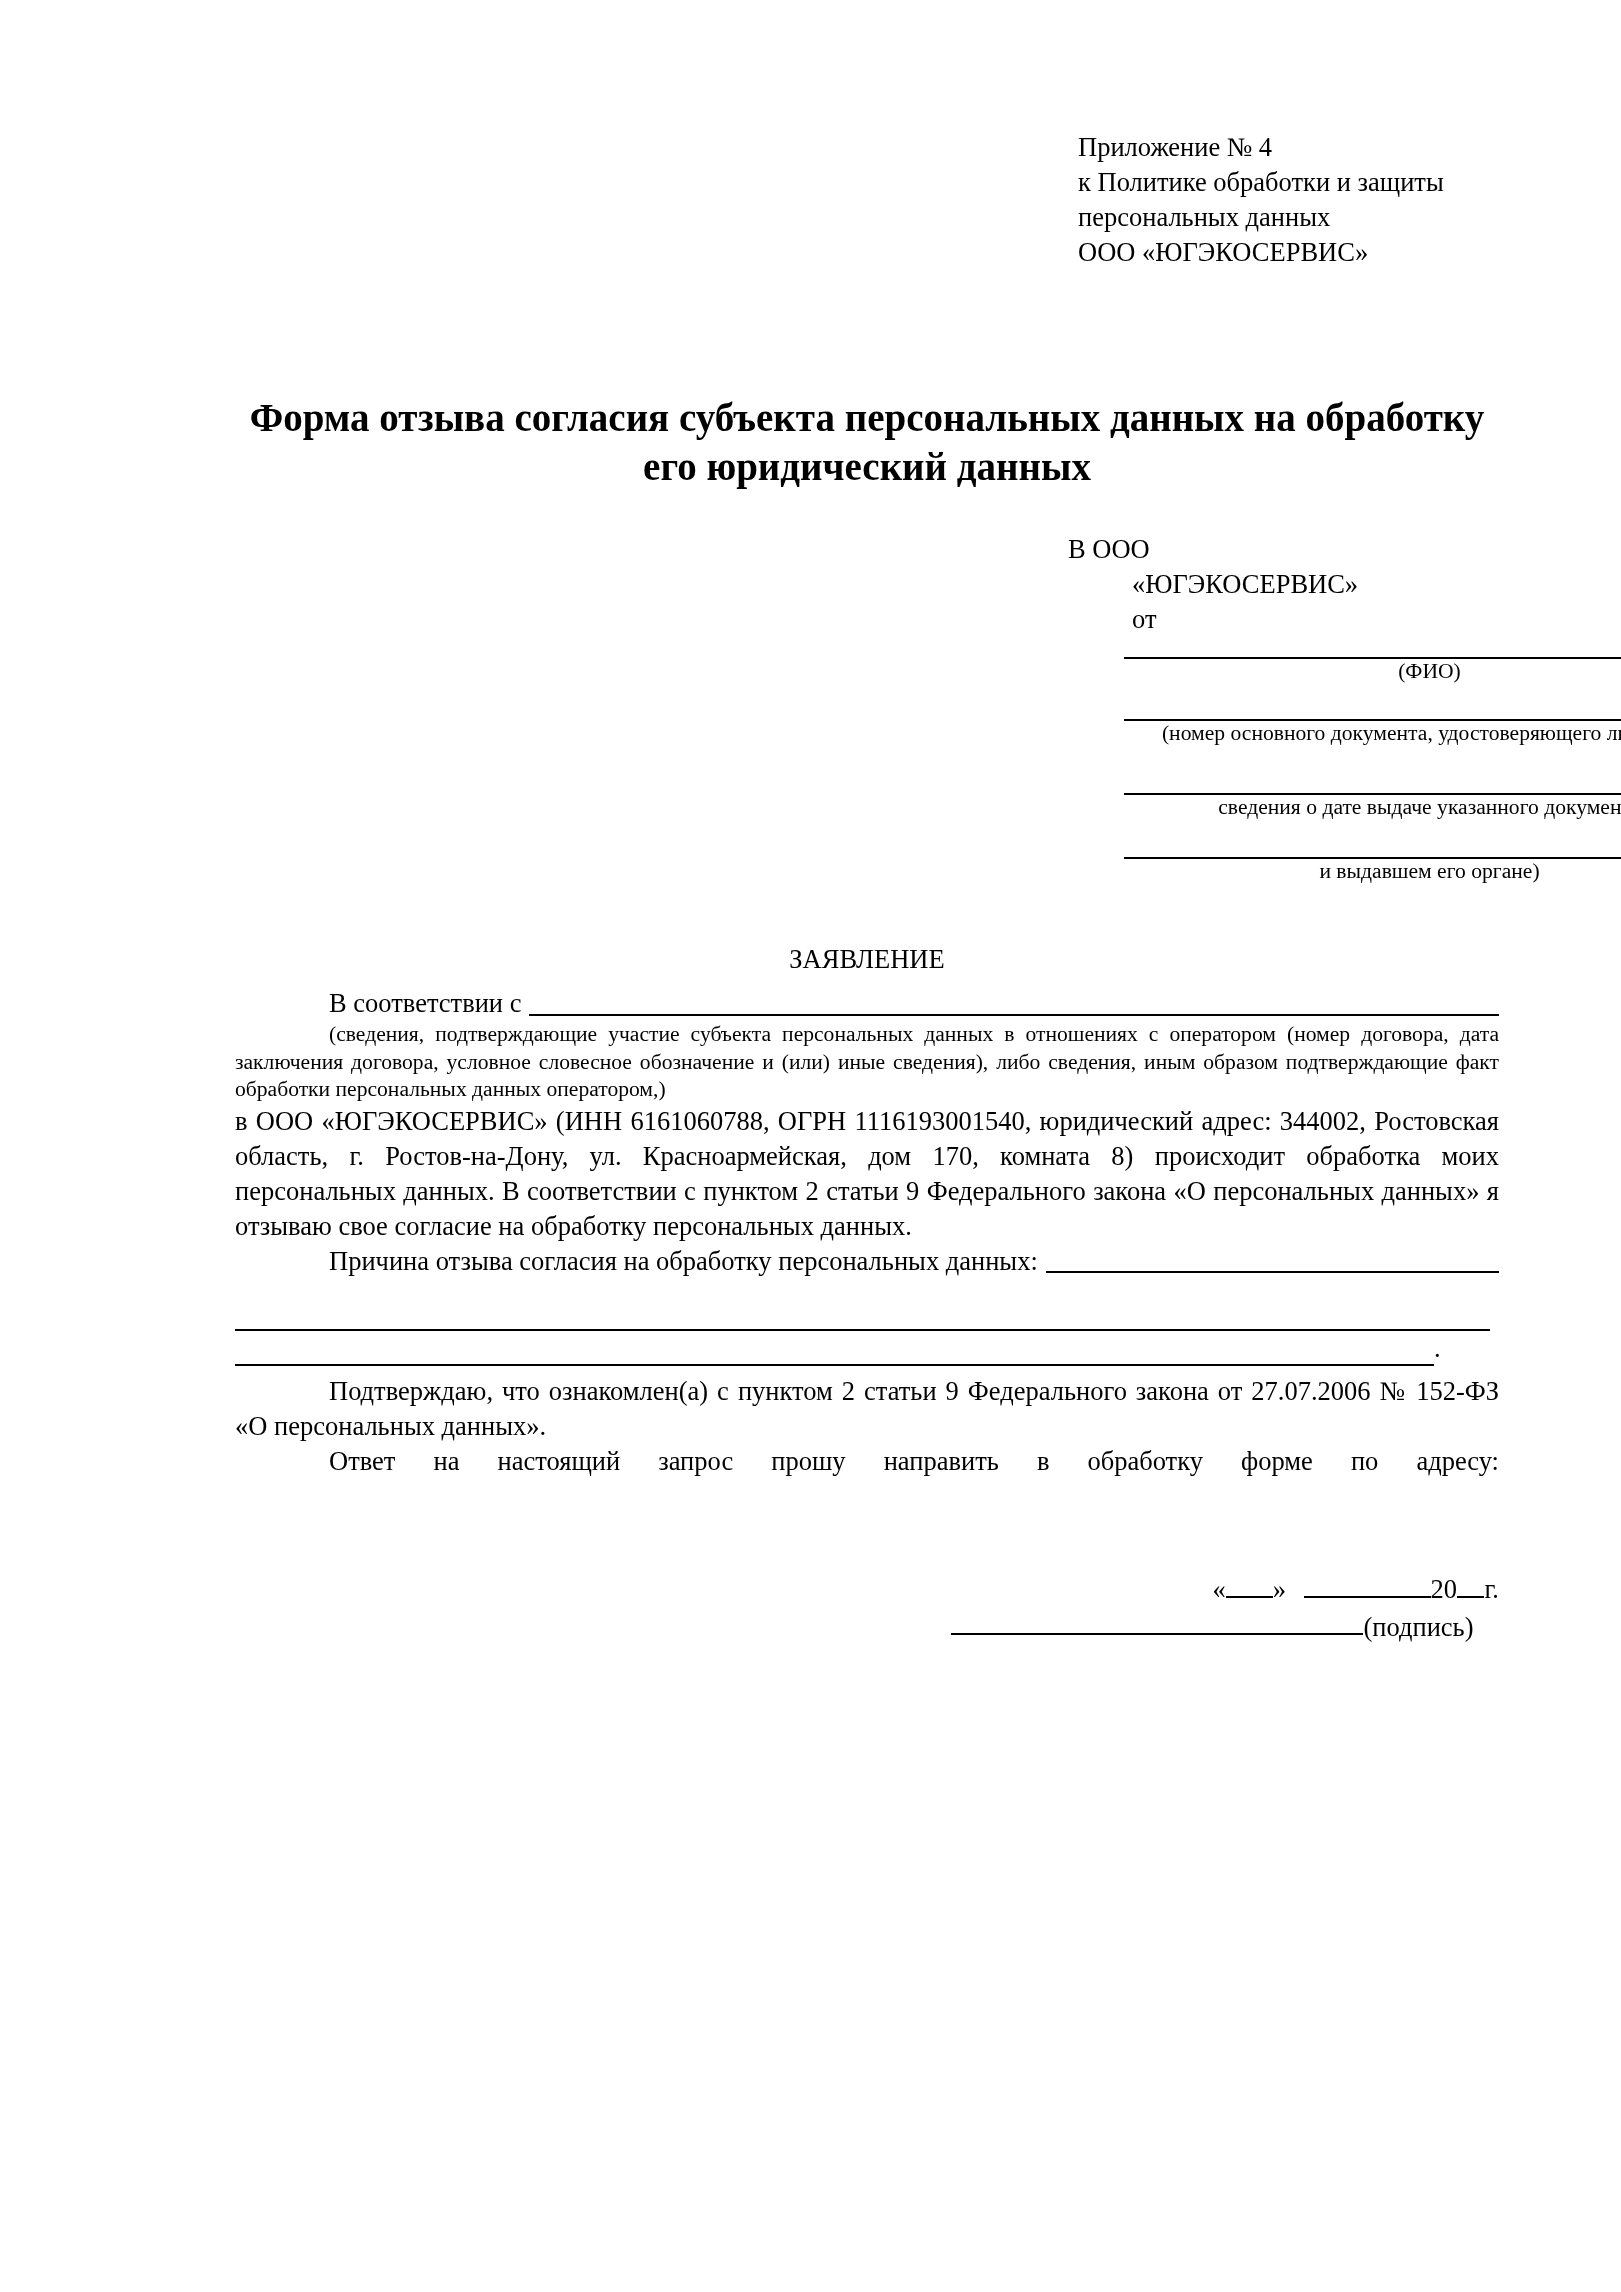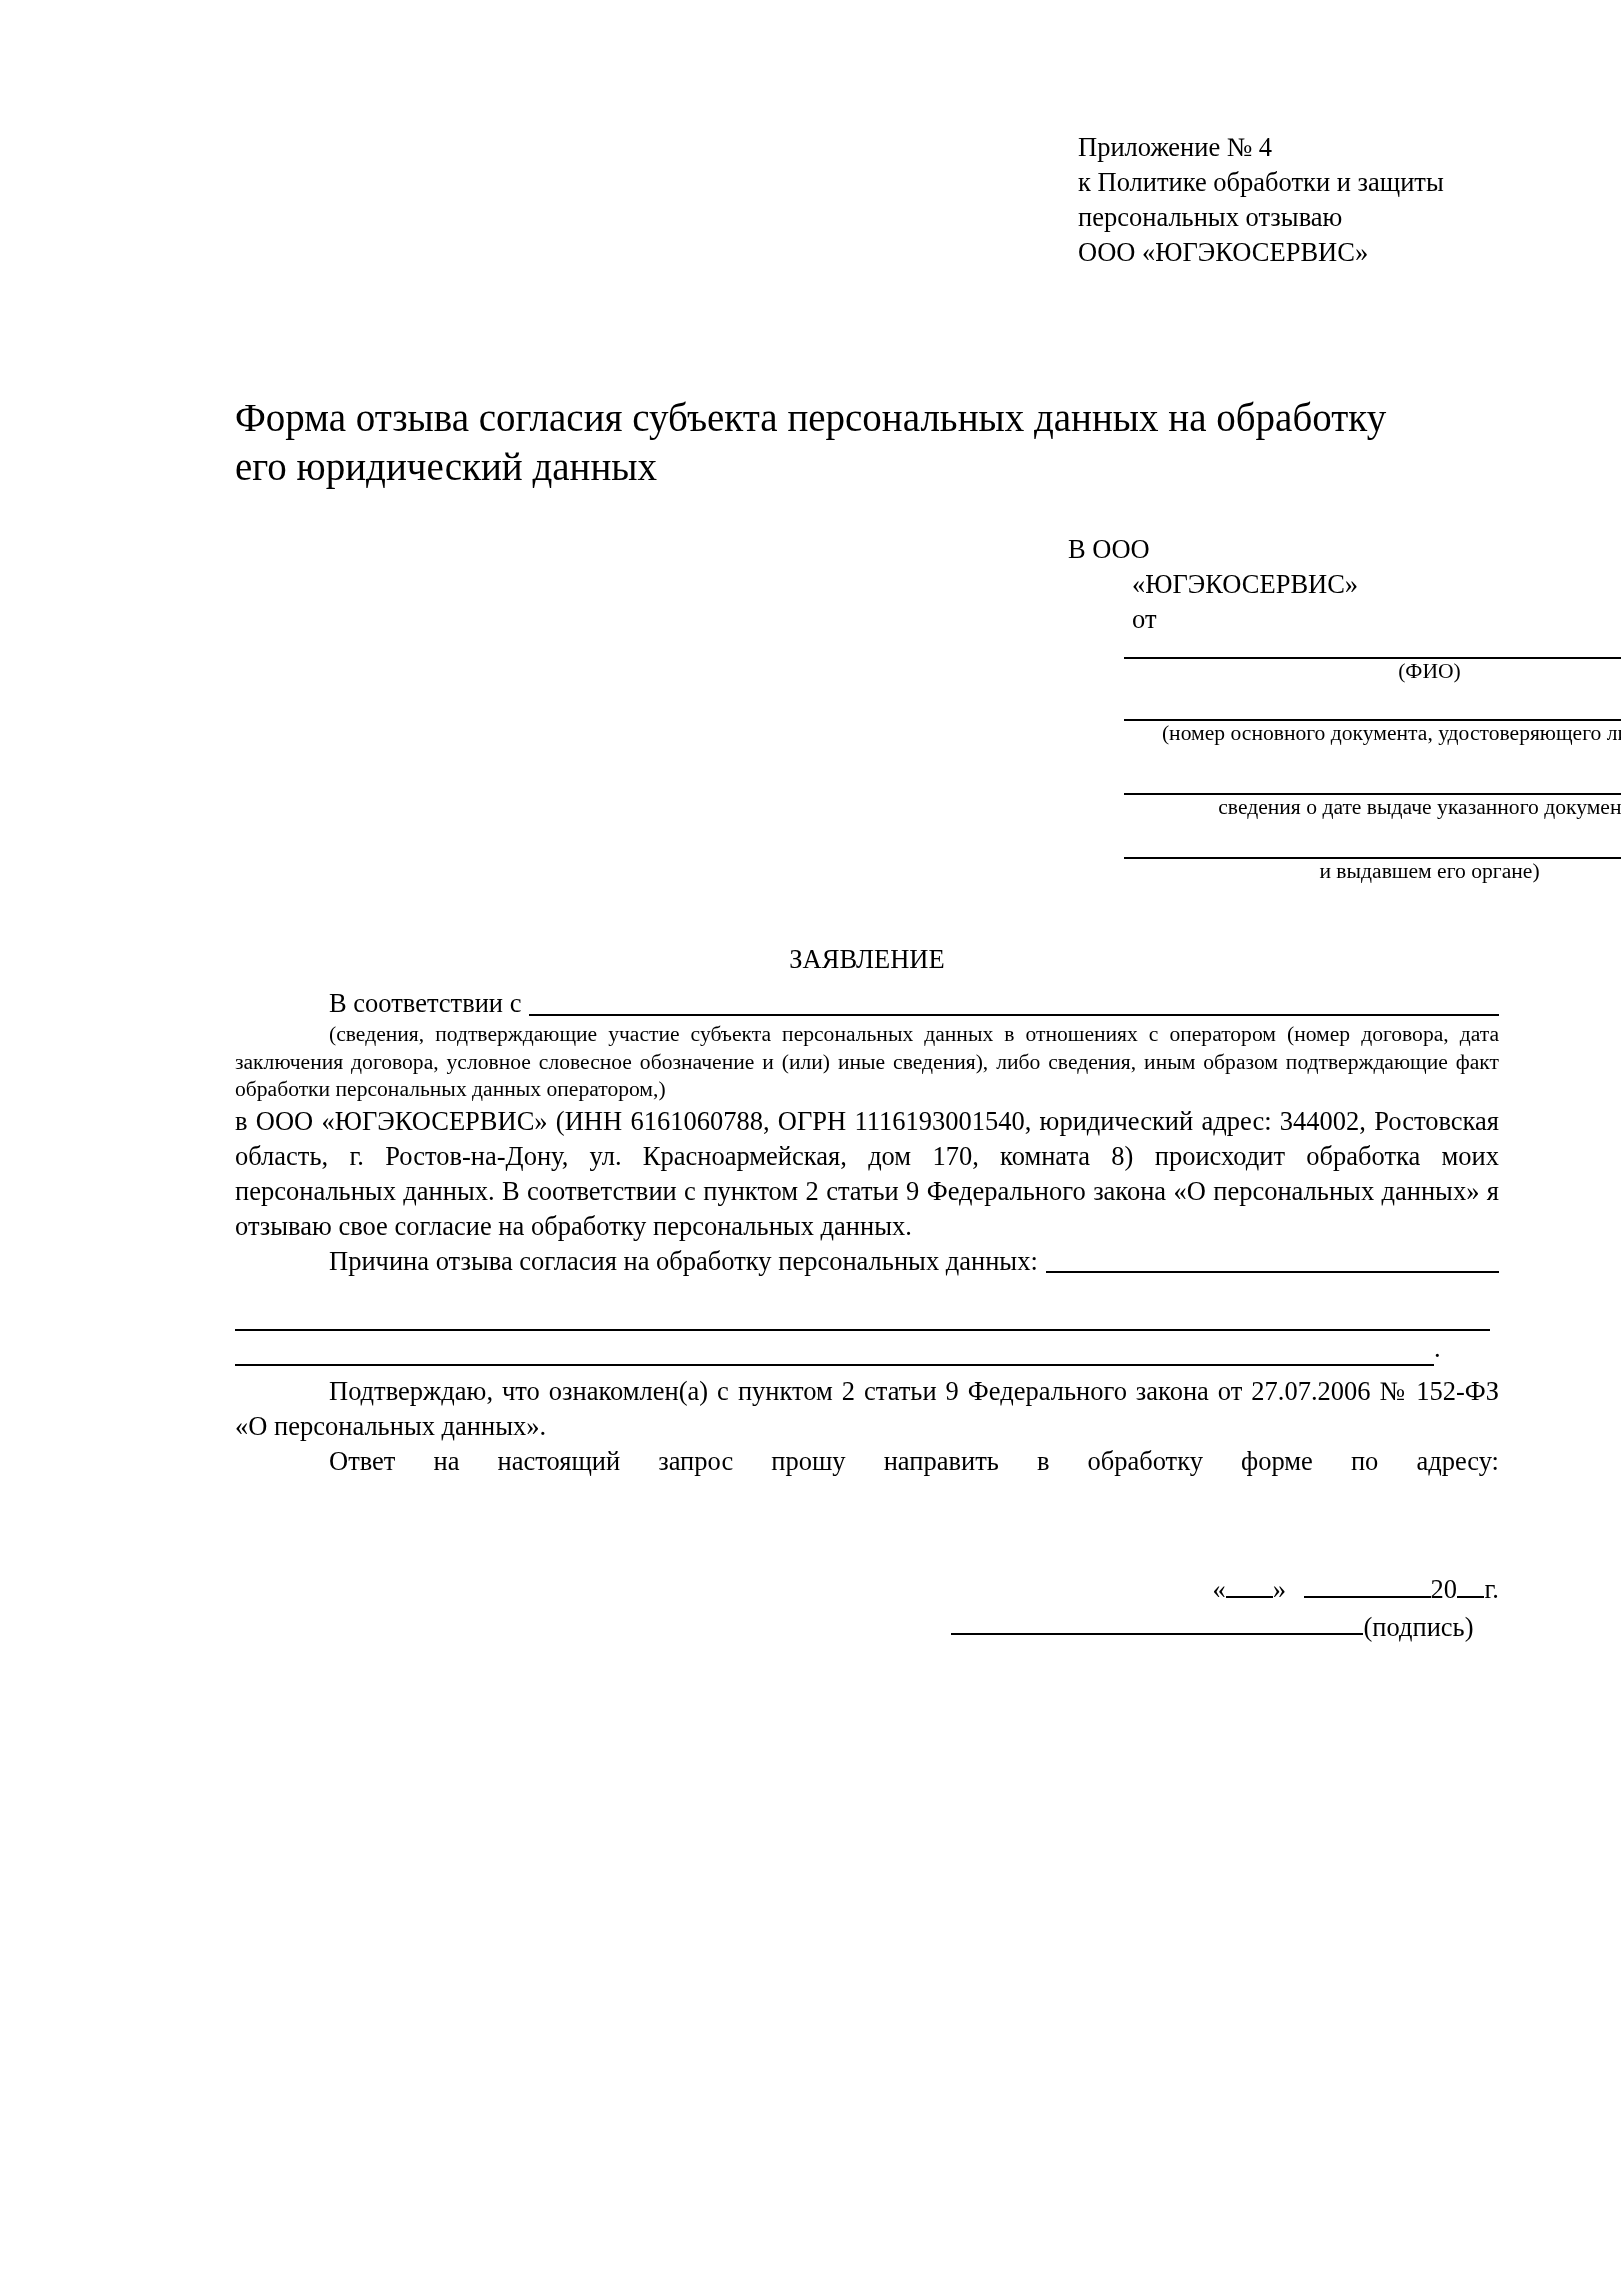--- a/index.html
+++ b/index.html
@@ -17,21 +17,22 @@
     padding-top:130px;
     overflow:hidden;
   }
   .content{margin-left:235px;margin-right:122px;}
   
   .appendix{margin-left:1078px;margin-right:59px;}
   .appendix div{white-space:nowrap;}
   
   .doc-title{
     margin-top:123px;
-    font-weight:normal;
+    text-align:center;
+    font-weight:bold;
     font-size:39px;
     line-height:49px;
   }
   
   .addressee{margin-top:41px;margin-left:833px;}
   .addressee .ind{margin-left:64px;}
   .blankline{
     margin-left:56px;
     width:611px;
     border-bottom:2px solid #000;
@@ -109,21 +110,21 @@
   .date-group{white-space:nowrap;}
 </style>
 </head>
 <body>
 
 <div class="page">
 
   <div class="appendix">
     <div>Приложение № 4</div>
     <div>к Политике обработки и защиты</div>
-    <div>персональных отзываю</div>
+    <div>персональных данных</div>
     <div>ООО «ЮГЭКОСЕРВИС»</div>
   </div>
 
   <div class="content">
 
     <div class="doc-title">
       <div>Форма отзыва согласия субъекта персональных данных на обработку</div>
       <div>его юридический данных</div>
     </div>
 

